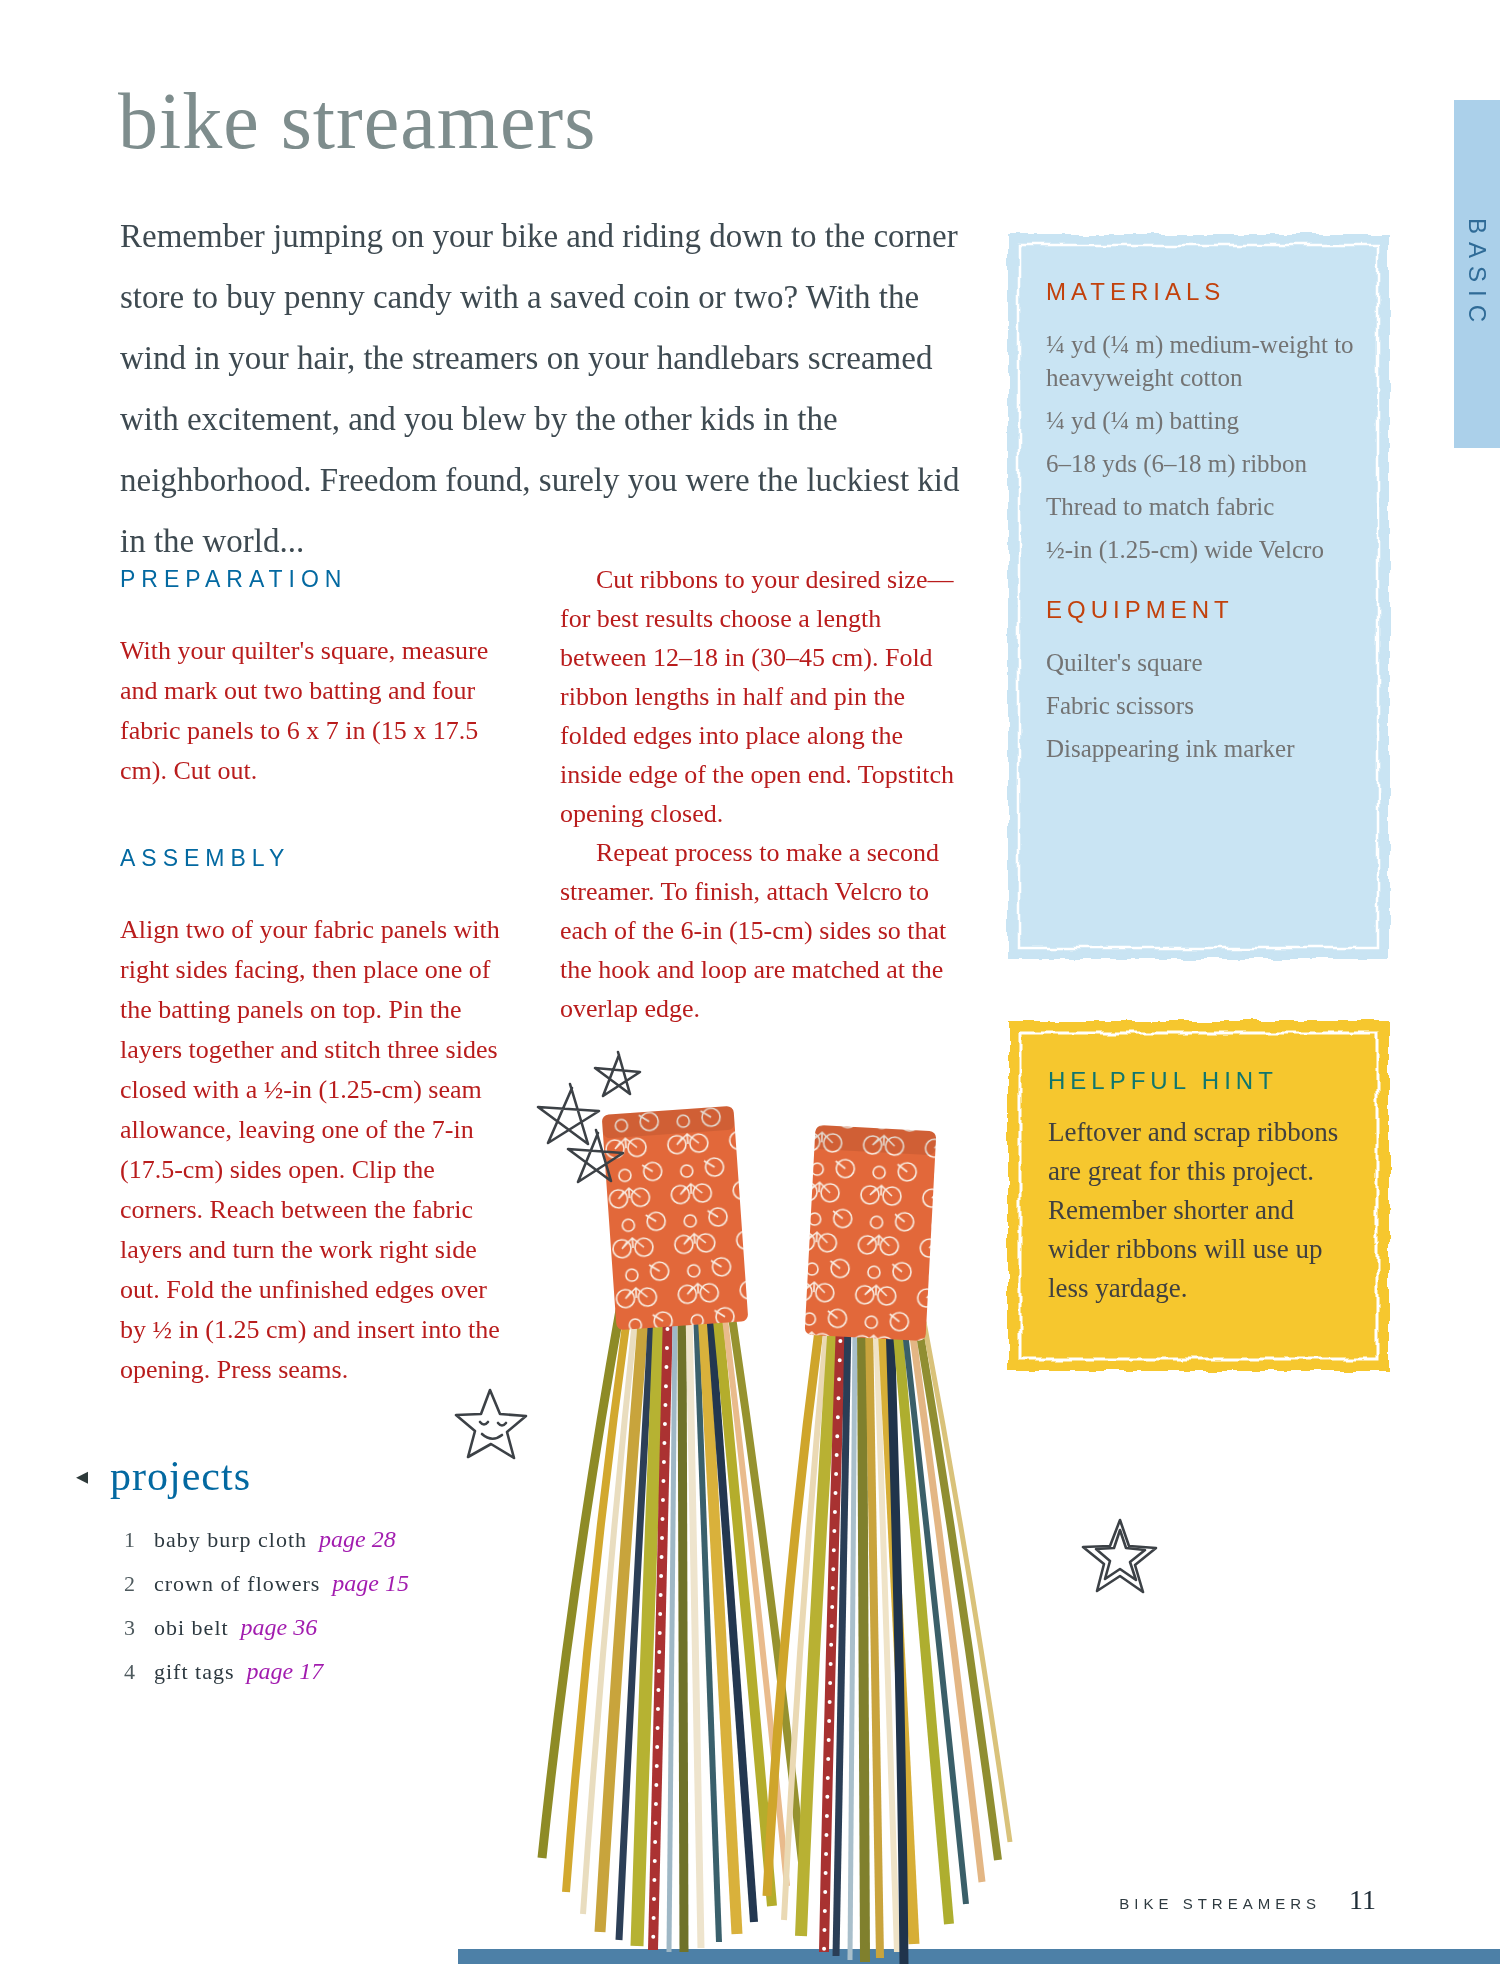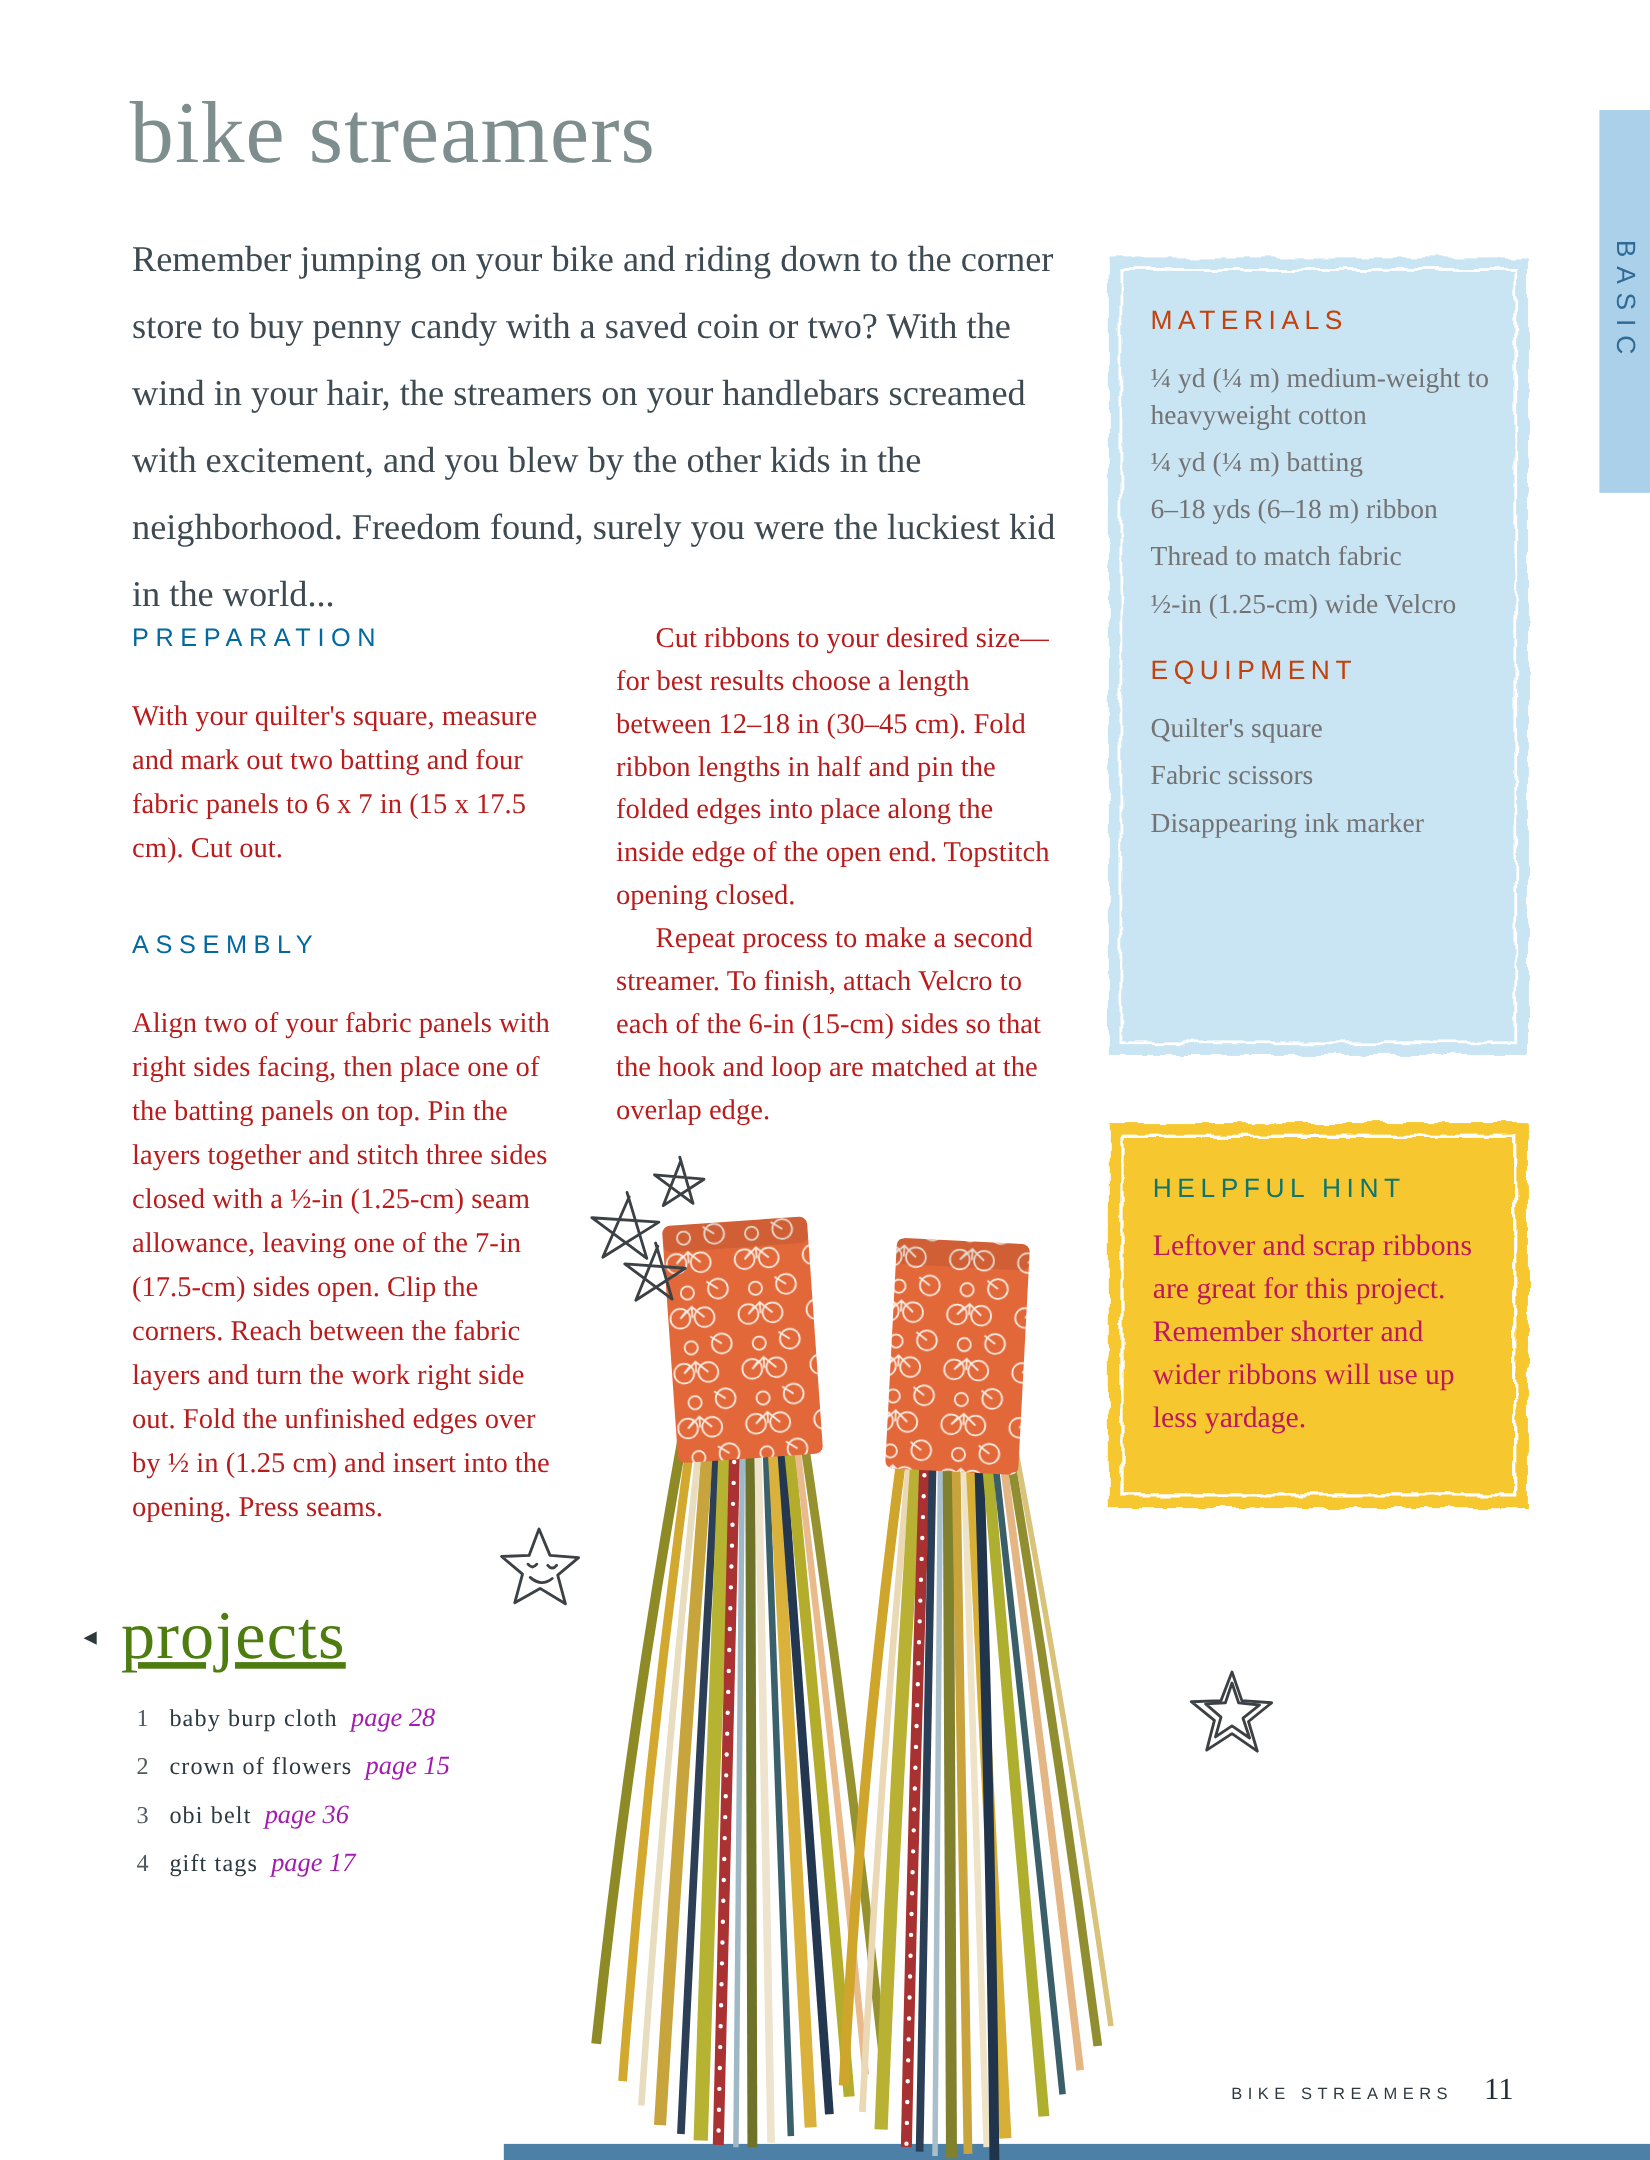--- a/index.html
+++ b/index.html
@@ -27,31 +27,31 @@
   .matbox .boxc{padding:50px 38px 0 44px;}
   .boxh{font-family:"Liberation Sans",sans-serif;font-size:24px;letter-spacing:5px;
         color:#c2410c;font-weight:400;margin:0 0 22px 0;}
   .boxh.eq{margin-top:30px;}
   .mlist{list-style:none;margin:0;padding:0;}
   .mlist li{font-size:25px;line-height:33px;color:#737373;margin-bottom:10px;}
 
   .hintbox .boxc{padding:52px 40px 0 46px;}
   .hinth{font-family:"Liberation Sans",sans-serif;font-size:24px;letter-spacing:5px;
          color:#0f766e;font-weight:400;margin:0 0 18px 0;}
-  .hintb{font-size:27px;line-height:39px;color:#be185d;margin:0;width:302px;}
+  .hintb{font-size:27px;line-height:39px;color:#404040;margin:0;width:302px;}
 
   .basictab{right:0;top:100px;width:46px;height:348px;background:#abd0ea;
             display:flex;align-items:center;justify-content:center;}
   .basictab span{writing-mode:vertical-rl;font-family:"Liberation Sans",sans-serif;
                  font-size:24px;letter-spacing:8px;color:#2f6b97;}
 
   .projects{left:76px;top:1452px;}
   .projrow{display:flex;align-items:center;gap:22px;}
   .arrow{font-size:24px;color:#2e3a3a;line-height:1;}
-  .projtitle{font-size:62px;font-weight:400;color:#4d7c0f;margin:0;letter-spacing:1px;text-decoration:underline;}
+  .projtitle{font-size:42px;font-weight:400;color:#0369a1;margin:0;letter-spacing:1px;}
   .projlist{list-style:none;margin:26px 0 0 48px;padding:0;}
   .projlist li{display:flex;align-items:baseline;margin-bottom:17px;}
   .pnum{font-size:22px;color:#4e5a5e;width:30px;flex:0 0 30px;}
   .ptitle{font-size:22px;color:#2d3940;letter-spacing:1px;}
   .pref{font-style:italic;font-size:24px;color:#a21caf;margin-left:12px;}
 
   .footer{top:1884px;right:124px;display:flex;align-items:baseline;gap:28px;}
   .flabel{font-family:"Liberation Sans",sans-serif;font-size:15px;letter-spacing:5px;color:#2e3a40;}
   .fpage{font-size:28px;color:#1f2d38;}
 

